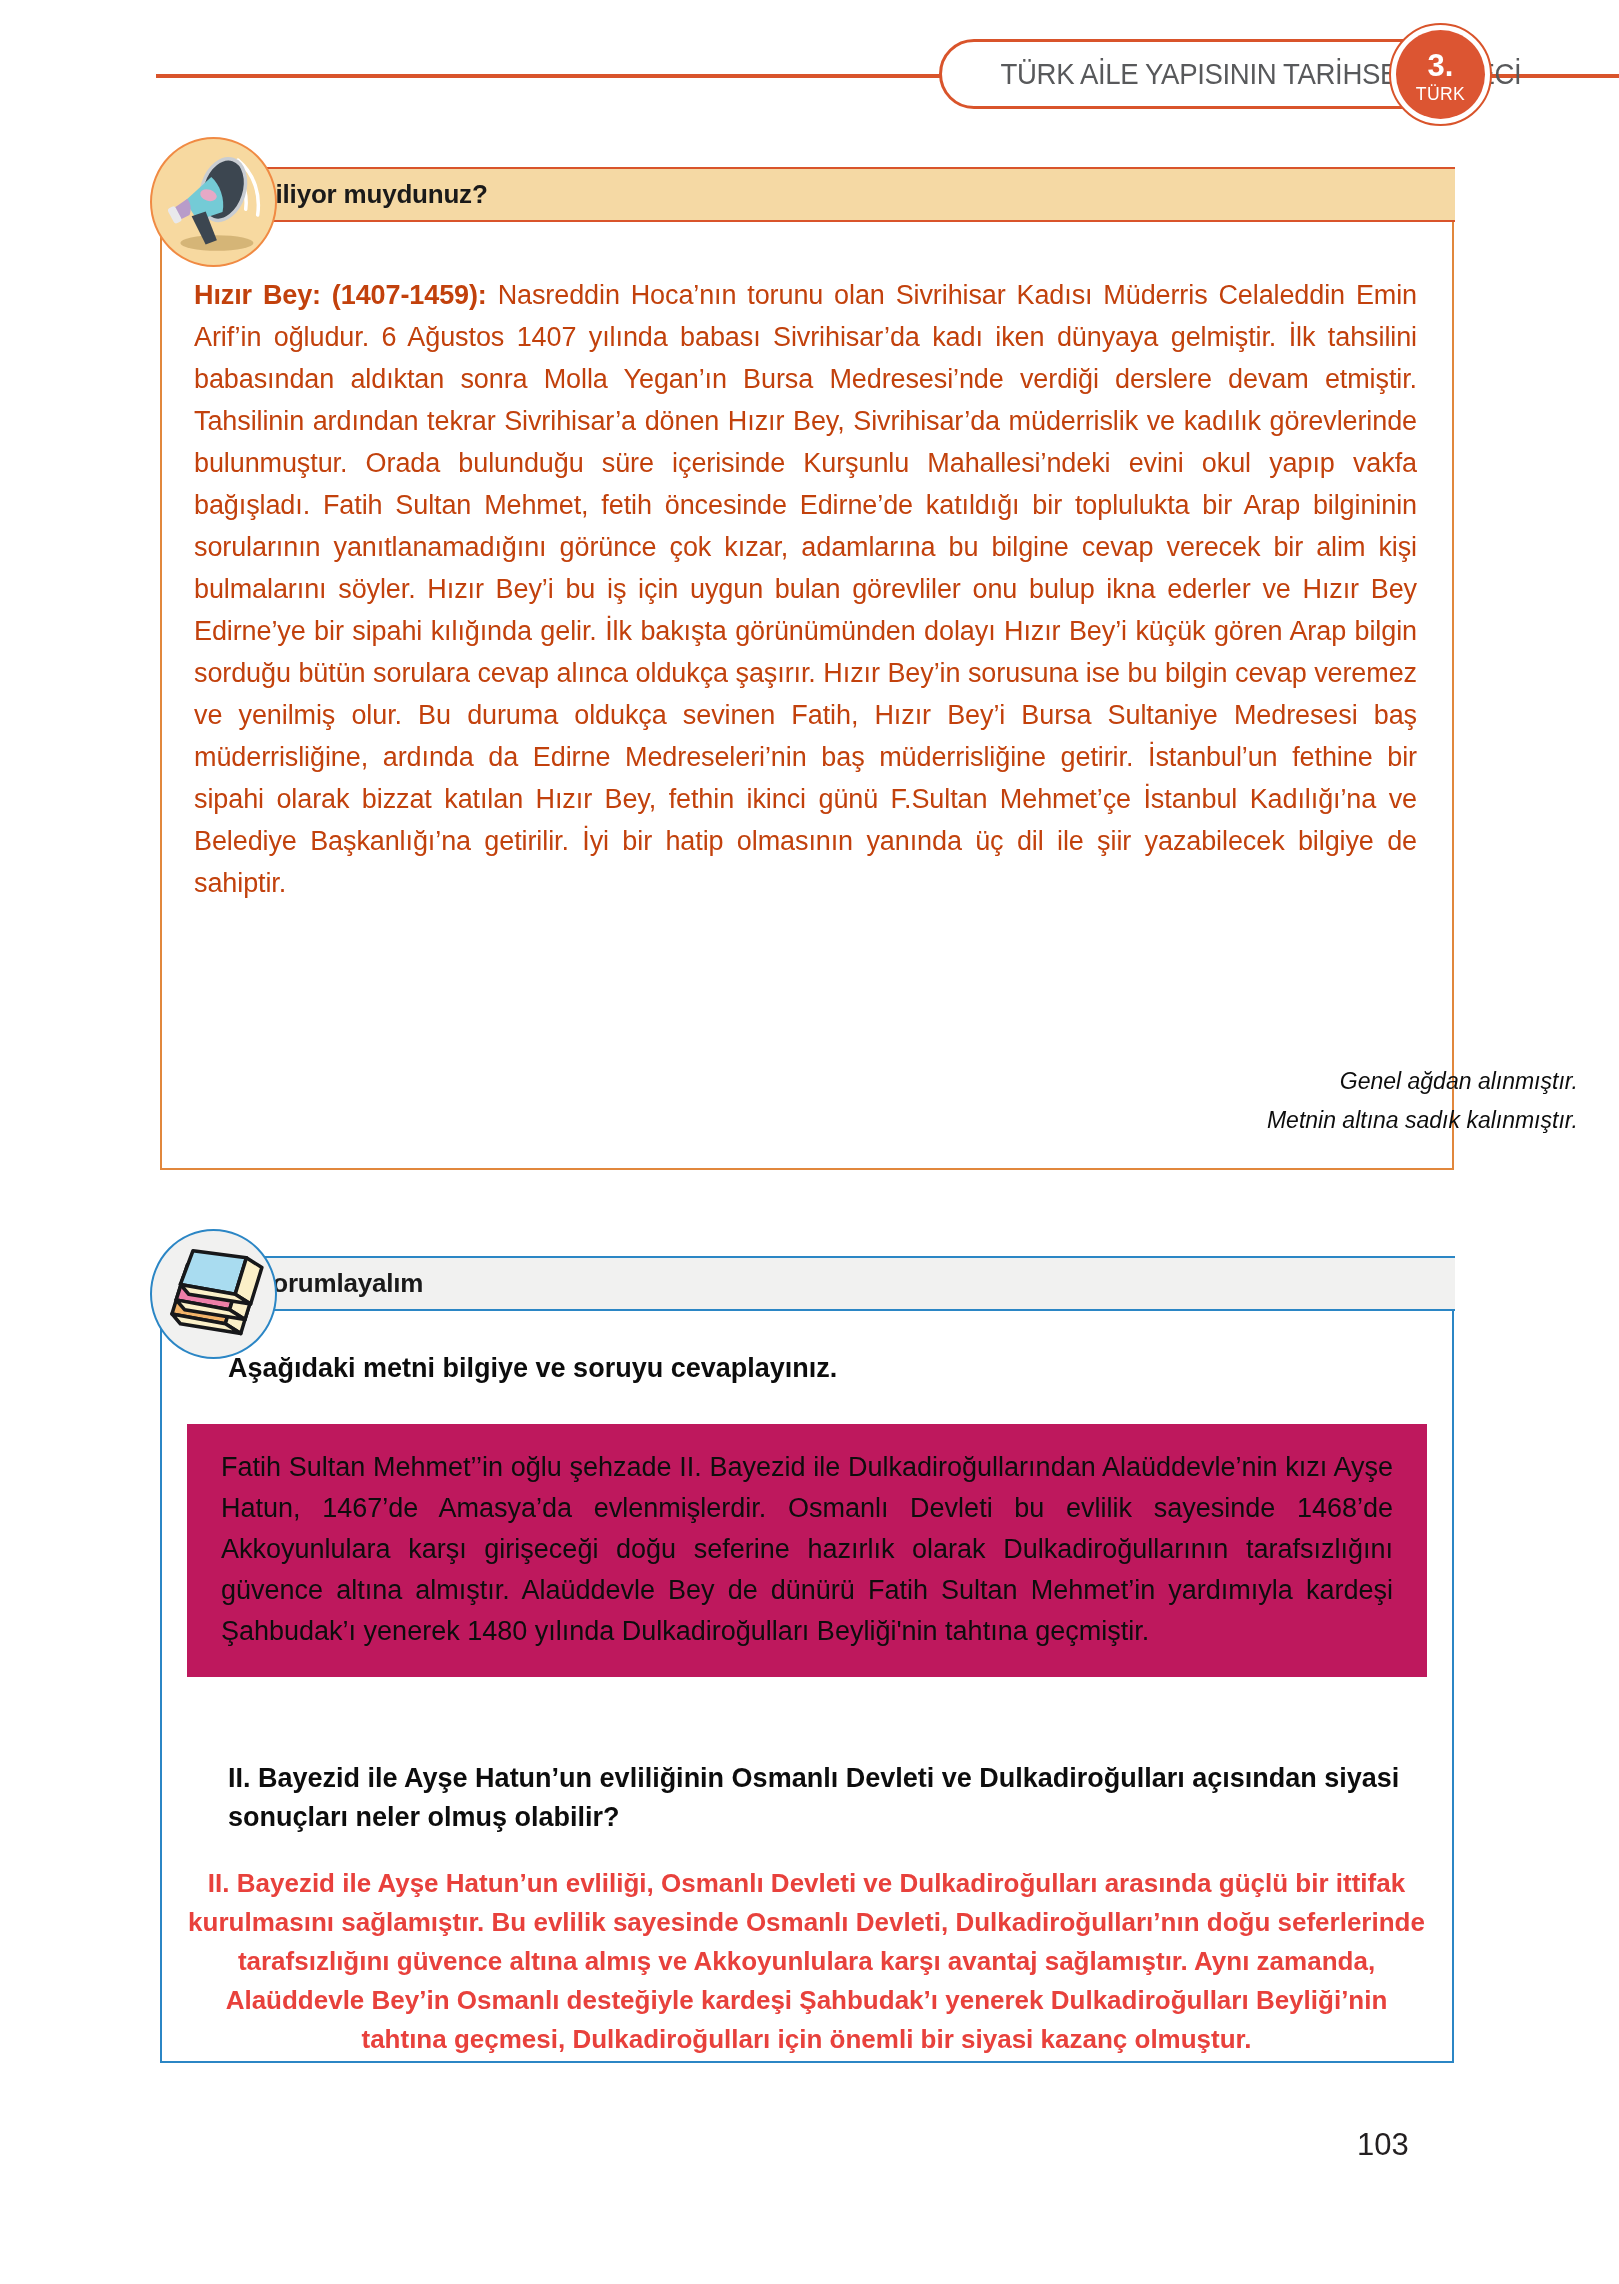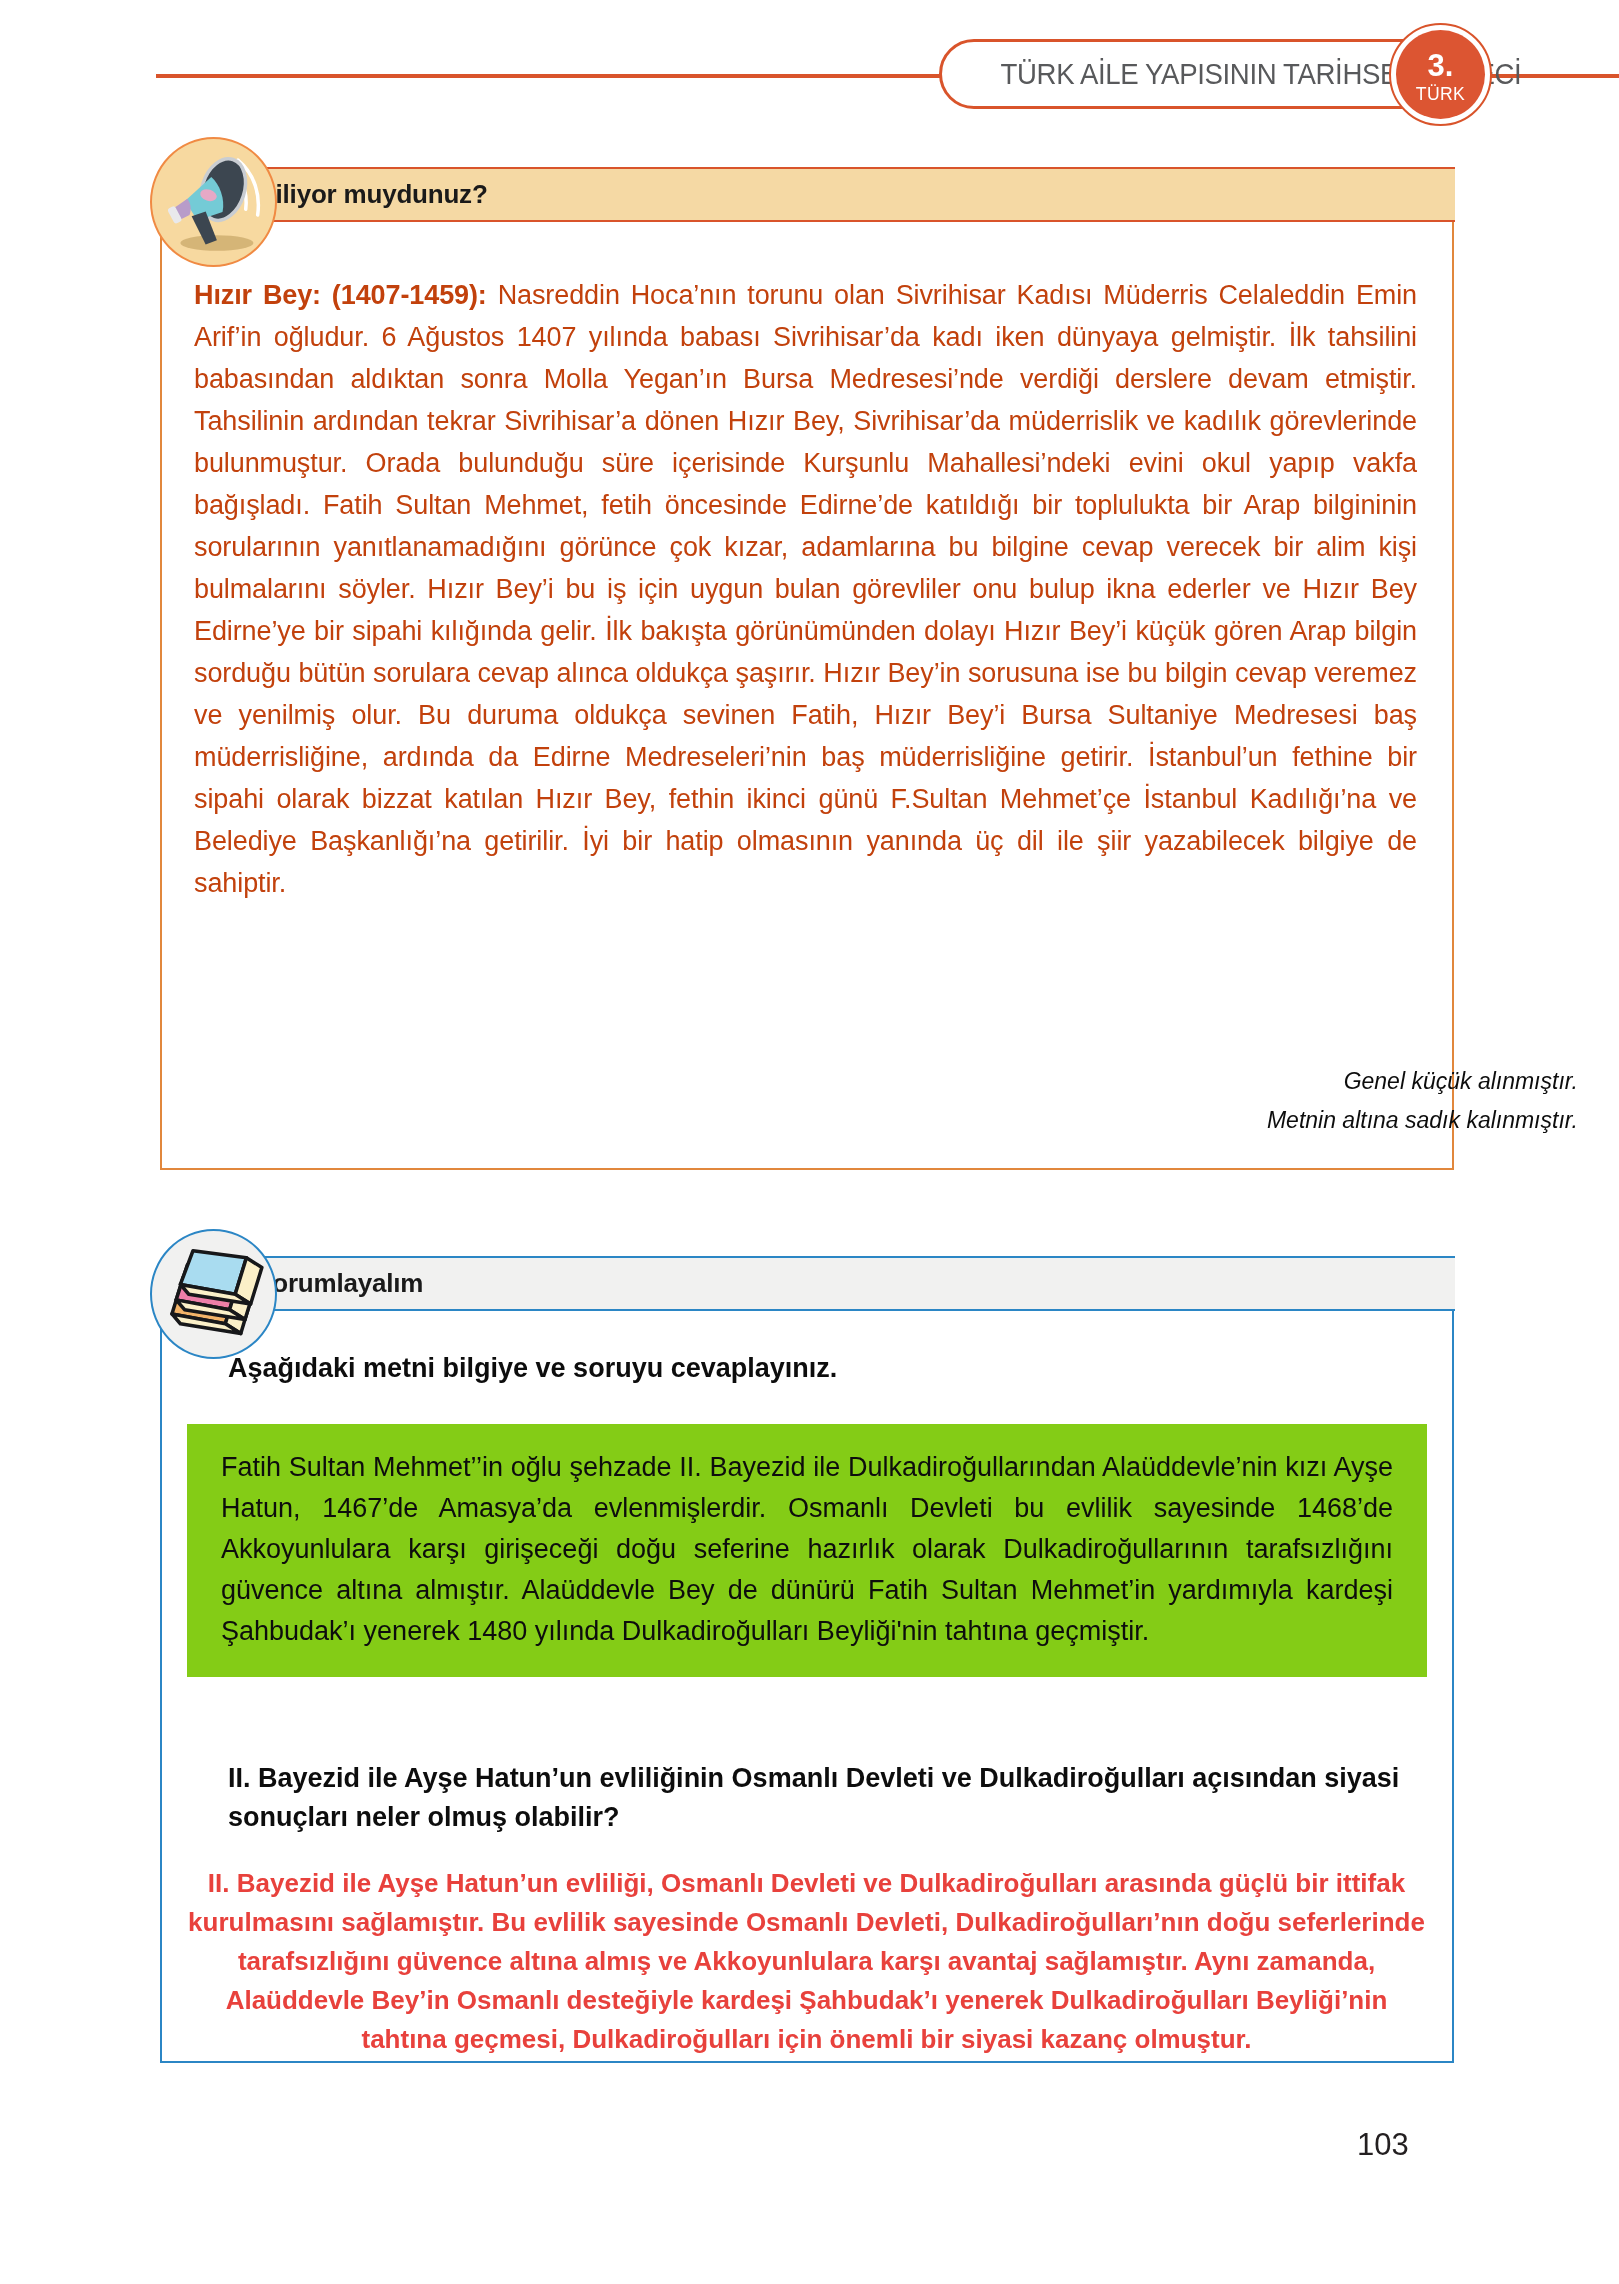--- a/index.html
+++ b/index.html
@@ -173,21 +173,21 @@
   .instruction {
     position: absolute;
     font-size: 27px;
     font-weight: bold;
     color: #0D0D0D;
     font-family: "Liberation Sans Narrow", "Liberation Sans", sans-serif;
   }
 
   .passage {
     position: absolute;
-    background: #84cc16;
+    background: #be185d;
     box-sizing: border-box;
     padding: 22.5px 34px 25px 34px;
     font-size: 27px;
     line-height: 41px;
     color: #0D0D0D;
     text-align: justify;
     font-family: "Liberation Sans Narrow", "Liberation Sans", sans-serif;
   }
 
   .question {
@@ -251,21 +251,21 @@
     <path d="M30 99 L50 85 C55 92 56 100 53 108 L33 118 Z" fill="#B89CC9"></path>
     <rect x="26" y="96" width="12" height="24" rx="4" transform="rotate(-28 32 108)" fill="#E9E9EC"></rect>
     <path d="M56 110 L76 103 L92 144 L76 150 Z" fill="#3C4650"></path>
   </svg>
 </div>
 
 <div class="body-text" style="left:194px; top:274px; width:1223px;">
   <b>Hızır Bey: (1407-1459):</b><span> Nasreddin Hoca’nın torunu olan Sivrihisar Kadısı Müderris Celaleddin Emin Arif’in oğludur. 6 Ağustos 1407 yılında babası Sivrihisar’da kadı iken dünyaya gelmiştir. İlk tahsilini babasından aldıktan sonra Molla Yegan’ın Bursa Medresesi’nde verdiği derslere devam etmiştir. Tahsilinin ardından tekrar Sivrihisar’a dönen Hızır Bey, Sivrihisar’da müderrislik ve kadılık görevlerinde bulunmuştur. Orada bulunduğu süre içerisinde Kurşunlu Mahallesi’ndeki evini okul yapıp vakfa bağışladı. Fatih Sultan Mehmet, fetih öncesinde Edirne’de katıldığı bir toplulukta bir Arap bilgininin sorularının yanıtlanamadığını görünce çok kızar, adamlarına bu bilgine cevap verecek bir alim kişi bulmalarını söyler. Hızır Bey’i bu iş için uygun bulan görevliler onu bulup ikna ederler ve Hızır Bey Edirne’ye bir sipahi kılığında gelir. İlk bakışta görünümünden dolayı Hızır Bey’i küçük gören Arap bilgin sorduğu bütün sorulara cevap alınca oldukça şaşırır. Hızır Bey’in sorusuna ise bu bilgin cevap veremez ve yenilmiş olur. Bu duruma oldukça sevinen Fatih, Hızır Bey’i Bursa Sultaniye Medresesi baş müderrisliğine, ardında da Edirne Medreseleri’nin baş müderrisliğine getirir. İstanbul’un fethine bir sipahi olarak bizzat katılan Hızır Bey, fethin ikinci günü F.Sultan Mehmet’çe İstanbul Kadılığı’na ve Belediye Başkanlığı’na getirilir. İyi bir hatip olmasının yanında üç dil ile şiir yazabilecek bilgiye de sahiptir.</span>
 </div>
 
-<div class="attribution" style="top:1062px;">Genel küçük alınmıştır.</div>
+<div class="attribution" style="top:1062px;">Genel ağdan alınmıştır.</div>
 <div class="attribution" style="top:1101px;">Metnin altına sadık kalınmıştır.</div>
 
 <div class="info-box box-blue" style="left:160px; top:1262px; width:1294px; height:801px;"></div>
 
 <div class="box-title-bar title-bar-blue" style="left:232px; top:1256px; width:1223px; height:55px;">
   <span class="box-title-text">Yorumlayalım</span>
 </div>
 
 <div class="icon-oval oval-blue" style="left:150px; top:1229px; width:127px; height:130px;">
   <svg viewBox="0 0 180 185" width="127" height="130" aria-hidden="true">

